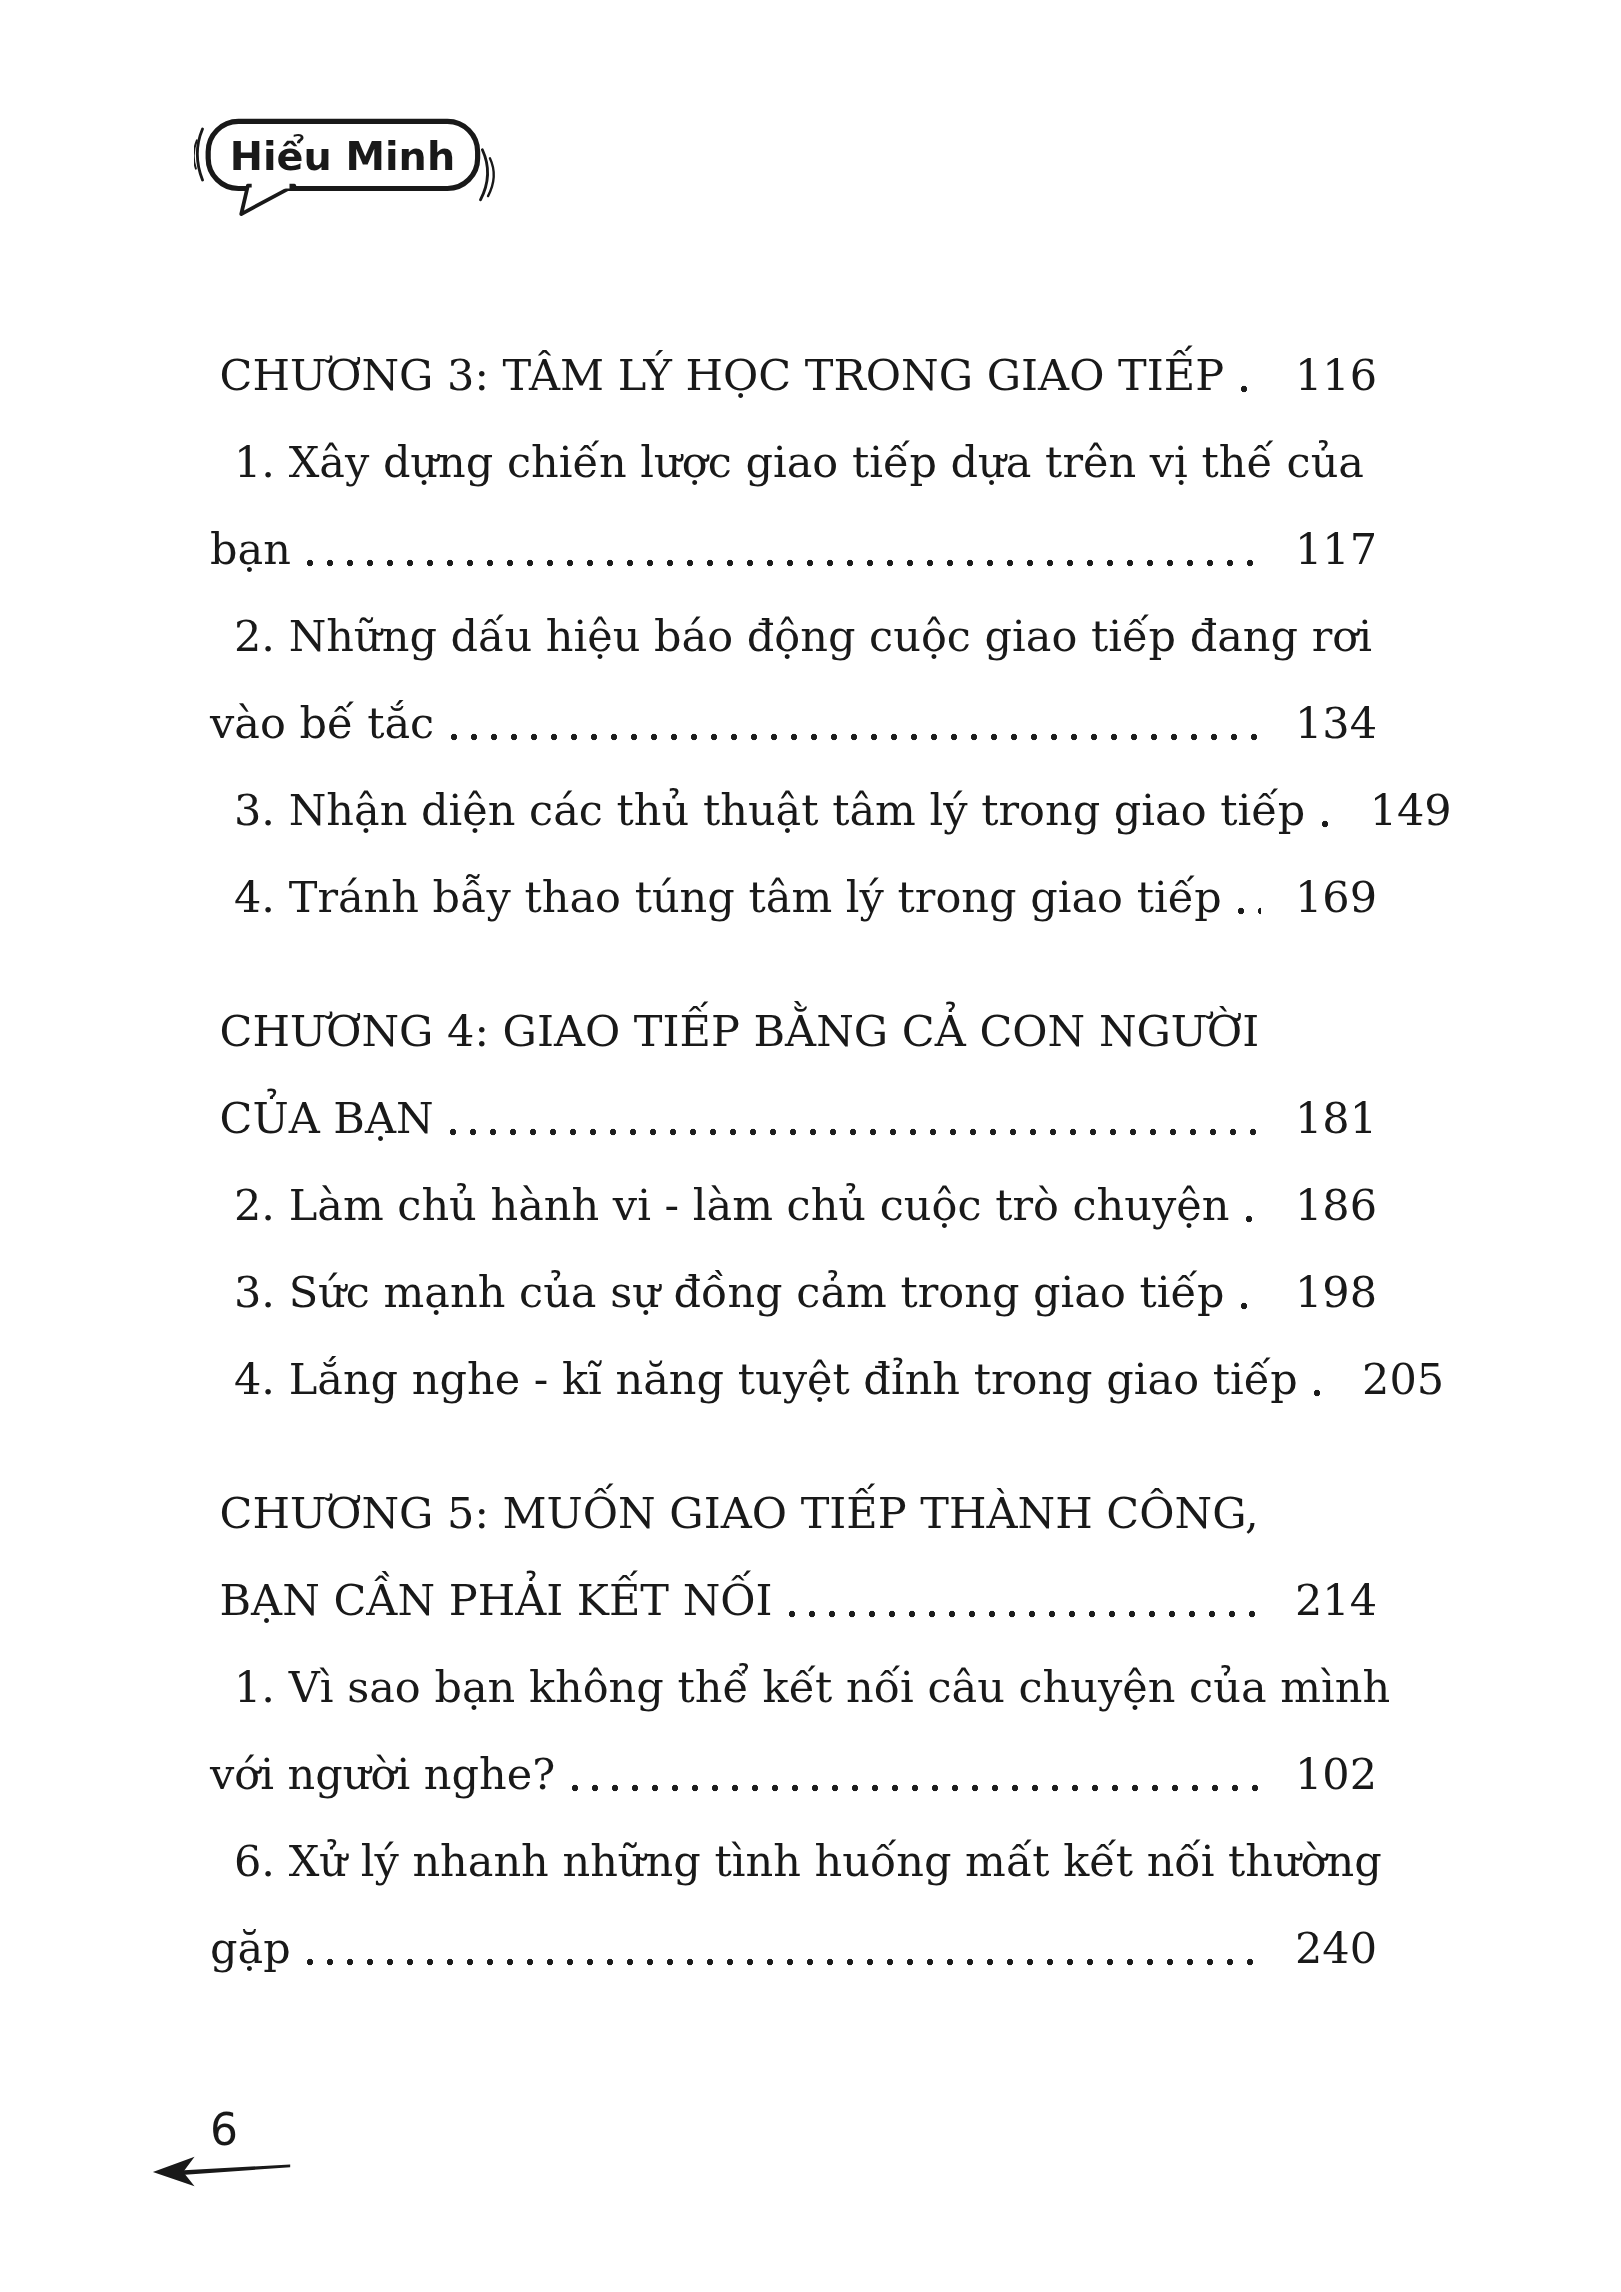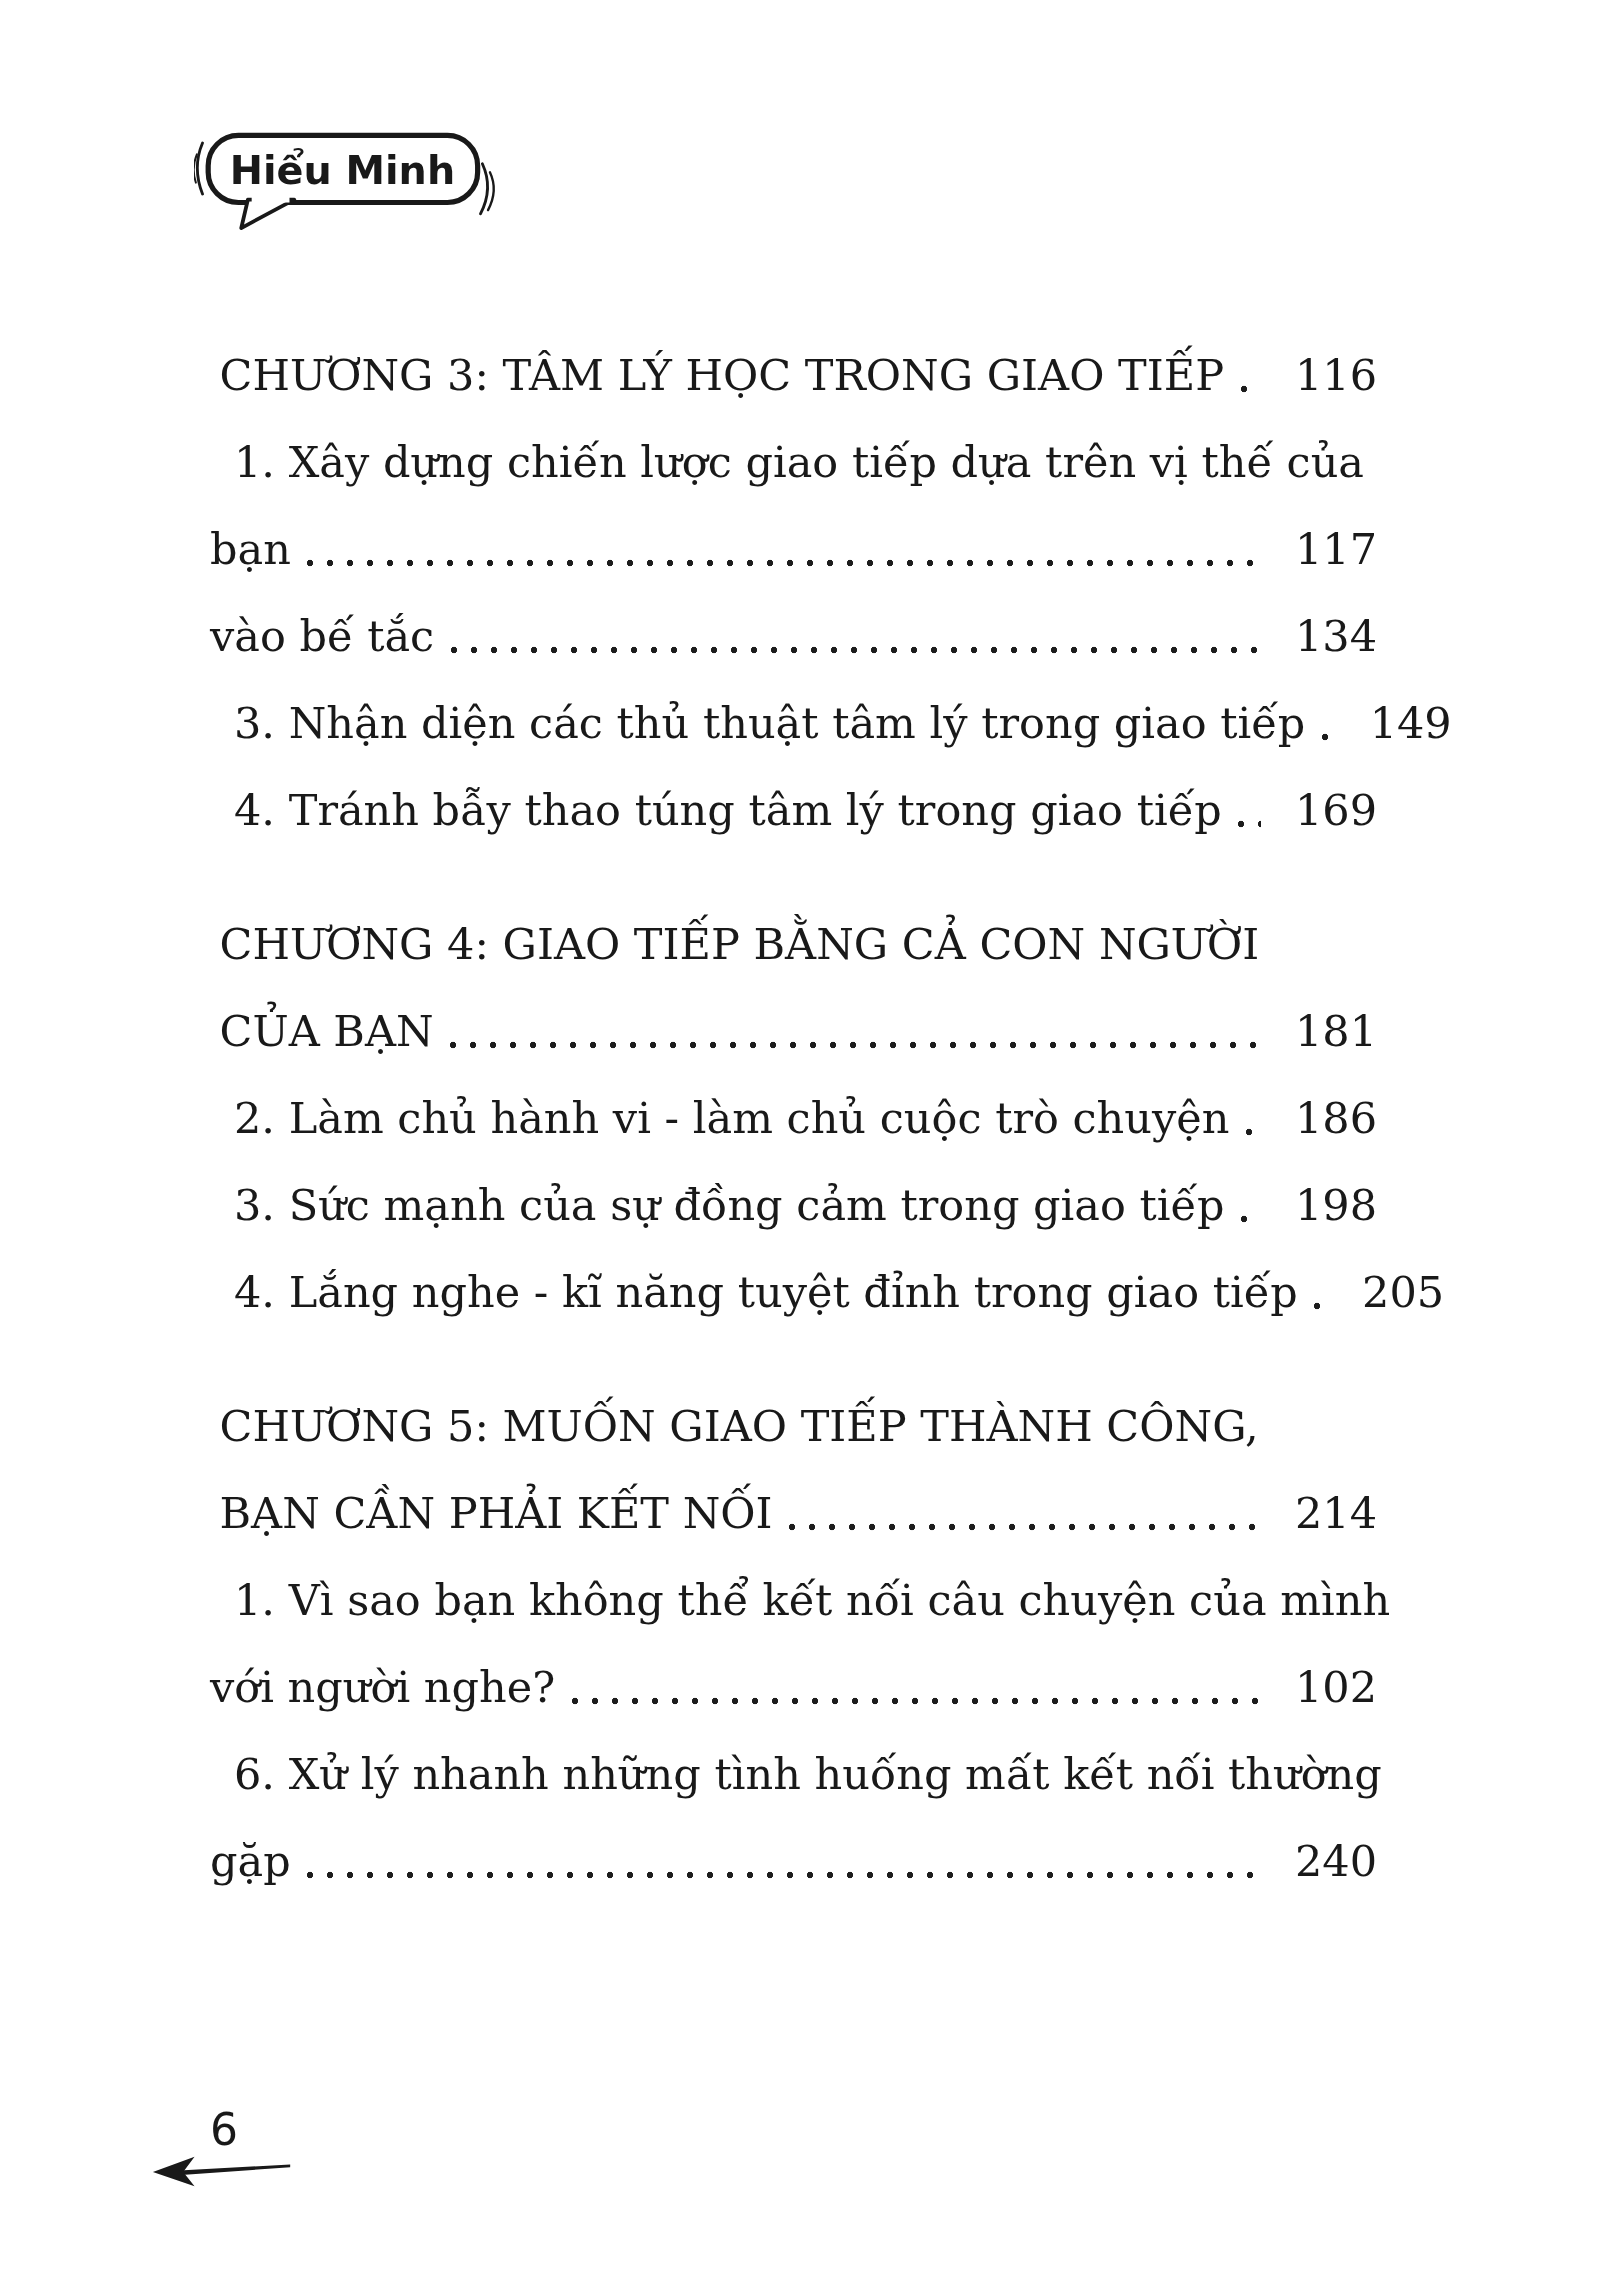--- a/index.html
+++ b/index.html
@@ -6,21 +6,21 @@
   body {
     width:1621px; height:2292px;
     background:#ffffff;
     color:#191919;
     position:relative;
     overflow:hidden;
     font-family:"DejaVu Serif","Liberation Serif",serif;
   }
 
   
-  .logo { position:absolute; left:194px; top:124px; width:312px; height:123px; }
+  .logo { position:absolute; left:194px; top:110px; width:312px; height:123px; }
 
   
   .toc {
     position:absolute; top:332px; left:0; right:0;
     padding:0 244px 0 210px;
   }
   .row {
     display:flex;
     align-items:stretch;
     height:87px; line-height:87px;
@@ -86,20 +86,23 @@
 
   <div class="row first">
     <span class="t">1. Xây dựng chiến lược giao tiếp dựa trên vị thế của</span>
   </div>
   <div class="row cont">
     <span class="t">bạn</span>
     <span class="leader"></span>
     <span class="pg">117</span>
   </div>
 
+  <div class="row first">
+    <span class="t">2. Những dấu hiệu báo động cuộc giao tiếp đang rơi</span>
+  </div>
   <div class="row cont">
     <span class="t">vào bế tắc</span>
     <span class="leader"></span>
     <span class="pg">134</span>
   </div>
 
   <div class="row first">
     <span class="t">3. Nhận diện các thủ thuật tâm lý trong giao tiếp</span>
     <span class="leader"></span>
     <span class="pg">149</span>

